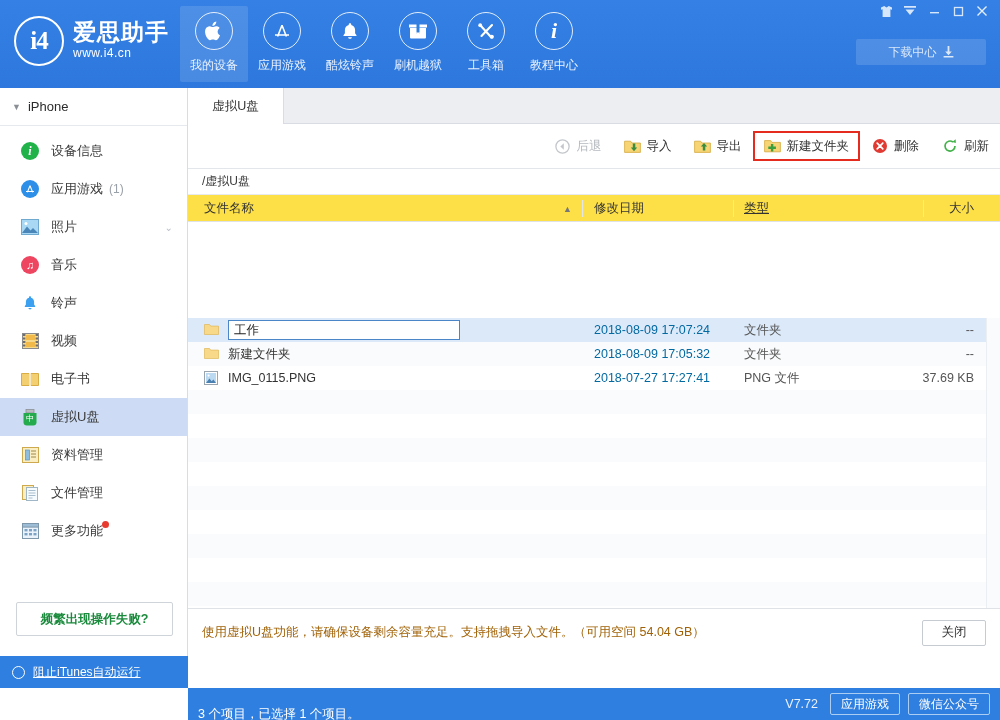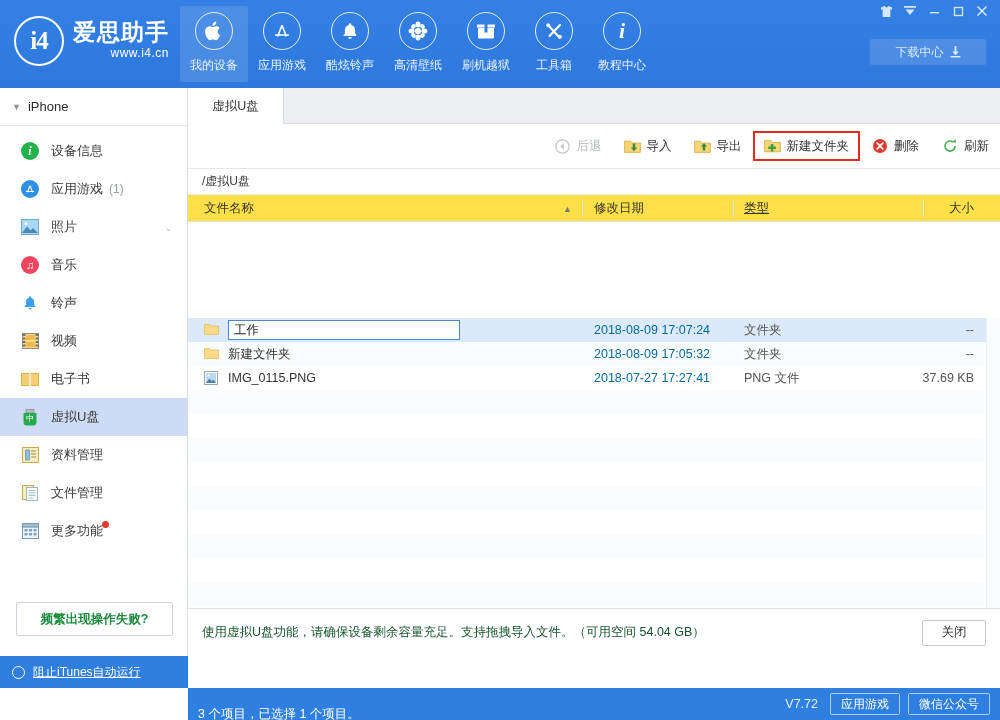--- a/index.html
+++ b/index.html
@@ -11,21 +11,20 @@
     background:#fff;
     -webkit-font-smoothing: antialiased;
   }
   .app { position:relative; width:1000px; height:720px; overflow:hidden; }
 
   
   .header {
     position:absolute; left:0; top:0; width:1000px; height:88px;
     background:#2f7fe0;
     background:linear-gradient(#3480e4,#2e78dd);
-    text-align:right;
   }
   .logo { position:absolute; left:14px; top:16px; display:flex; align-items:center; }
   .logo-circle {
     width:50px; height:50px; border-radius:50%;
     border:2.5px solid #fff; color:#fff;
     display:flex; align-items:center; justify-content:center;
     font-size:25px; font-weight:bold; font-family:"Liberation Serif",serif;
     letter-spacing:-1px;
   }
   .logo-text { margin-left:9px; color:#fff; }
@@ -45,21 +44,21 @@
     display:flex; align-items:center; justify-content:center;
     color:#fff; font-size:20px; line-height:1;
   }
   .nav-label { font-size:12px; margin-top:7px; color:#eaf2fd; }
 
   .wincontrols { position:absolute; right:6px; top:0; display:flex; height:22px; align-items:center; }
   .wc { width:24px; height:22px; display:flex; align-items:center; justify-content:center;
         color:#d6e6fb; font-size:12px; cursor:pointer; }
 
   .dlcenter {
-    position:absolute; right:14px; top:39px; width:116px; height:26px;
+    position:absolute; right:14px; top:39px; width:130px; height:26px;
     background:rgba(255,255,255,0.14); color:#dce9fa; font-size:12px;
     display:flex; align-items:center; justify-content:center; gap:6px;
     border-radius:2px; cursor:pointer;
   }
 
   
   .sidebar {
     position:absolute; left:0; top:88px; width:188px; height:600px;
     background:#fff; border-right:1px solid #d9dde3;
   }
@@ -140,21 +139,21 @@
     font-size:12.5px; color:#222; padding:0 5px; font-family:inherit; outline:none;
   }
 
   .vscroll { position:absolute; right:0; top:230px; width:14px; height:317px; background:#fafbfc; border-left:1px solid #eceff2;}
 
   .infobar {
     position:absolute; left:0; bottom:32px; width:812px; height:48px;
     border-top:1px solid #dfe3e8; background:#fff;
     display:flex; align-items:center; padding:0 14px;
   }
-  .infotext { font-size:12.5px; color:#14532d; flex:1; }
+  .infotext { font-size:12.5px; color:#a16207; flex:1; }
   .closebtn {
     width:64px; height:26px; border:1px solid #c6cbd2; background:#fff;
     font-size:12.5px; color:#333; display:flex; align-items:center; justify-content:center;
     cursor:pointer; border-radius:2px;
   }
 
   .statusbar {
     position:absolute; left:188px; bottom:0; width:812px; height:32px;
     background:#2f7fe0; display:flex; align-items:center; padding:0 10px; gap:8px;
   }
@@ -202,38 +201,20 @@
 
       <div class="nav-item">
         <div class="nav-ico">
           <svg width="20" height="20" viewBox="0 0 20 20">
               <path fill="#fff" d="M10 2.2c-.7 0-1.25.55-1.25 1.2v.5C6.4 4.4 4.9 6.4 4.9 8.9v3.3l-1.4 2.1v.8h13v-.8l-1.4-2.1V8.9c0-2.5-1.5-4.5-3.85-5v-.5c0-.65-.55-1.2-1.25-1.2zM8.1 16.2c.15.9.95 1.6 1.9 1.6s1.75-.7 1.9-1.6H8.1z"></path>
             </svg>
         </div>
         <div class="nav-label">酷炫铃声</div>
       </div>
 
-      <div class="nav-item">
-        <div class="nav-ico">
-          <svg width="22" height="22" viewBox="0 0 22 22">
-              <g fill="#fff">
-                <circle cx="11" cy="11" r="3.1"></circle>
-                <ellipse cx="11" cy="4.6" rx="2.5" ry="3"></ellipse>
-                <ellipse cx="11" cy="17.4" rx="2.5" ry="3"></ellipse>
-                <ellipse cx="4.6" cy="11" rx="3" ry="2.5"></ellipse>
-                <ellipse cx="17.4" cy="11" rx="3" ry="2.5"></ellipse>
-                <ellipse cx="6.5" cy="6.5" rx="2.6" ry="2.1" transform="rotate(-45 6.5 6.5)"></ellipse>
-                <ellipse cx="15.5" cy="15.5" rx="2.6" ry="2.1" transform="rotate(-45 15.5 15.5)"></ellipse>
-                <ellipse cx="15.5" cy="6.5" rx="2.6" ry="2.1" transform="rotate(45 15.5 6.5)"></ellipse>
-                <ellipse cx="6.5" cy="15.5" rx="2.6" ry="2.1" transform="rotate(45 6.5 15.5)"></ellipse>
-              </g>
-            </svg>
-        </div>
-        <div class="nav-label">高清壁纸</div>
-      </div>
 
       <div class="nav-item">
         <div class="nav-ico">
           <svg width="22" height="20" viewBox="0 0 22 20">
               <path fill="#fff" d="M3 7h16v9.5a1 1 0 0 1-1 1H4a1 1 0 0 1-1-1V7z"></path>
               <path fill="#fff" d="M2 3.5h8v3H2zM12 3.5h8v3h-8z"></path>
               <path fill="#2f7fe0" d="M9.5 3h3v10h-3z"></path>
               <path fill="#fff" d="M11 14.8 8.4 11.4h5.2z"></path>
             </svg>
         </div>

